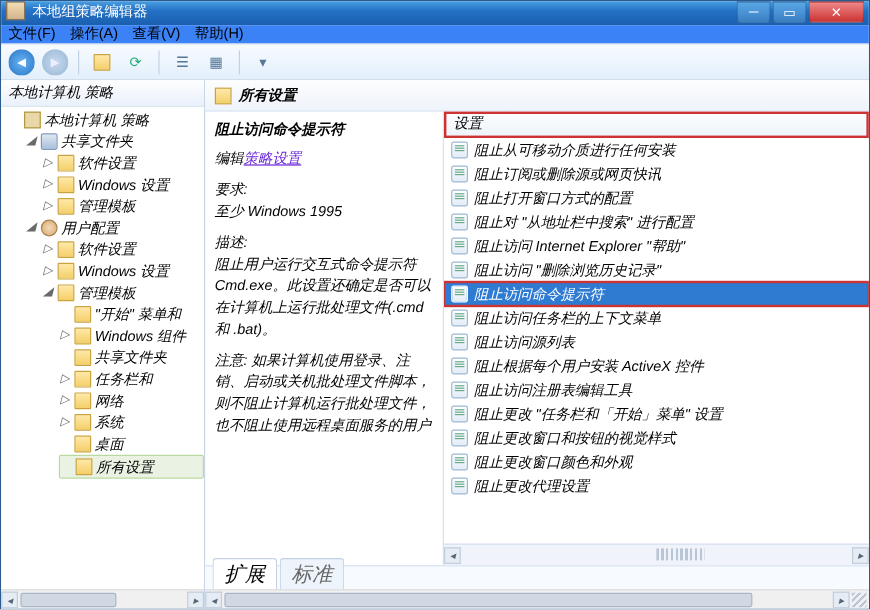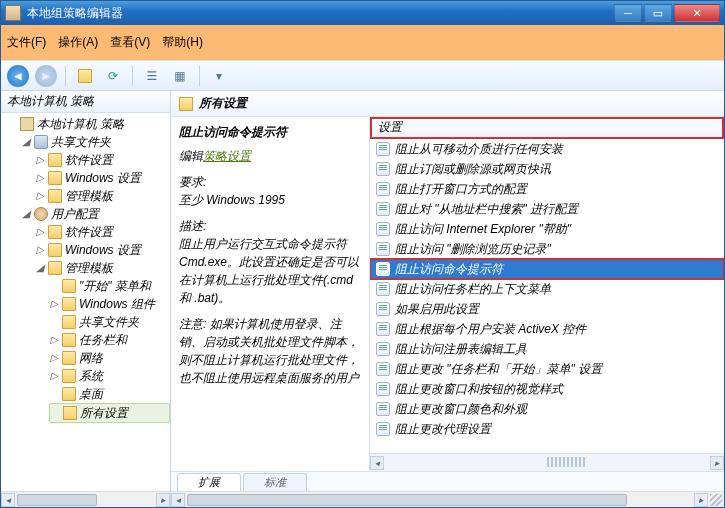--- a/index.html
+++ b/index.html
@@ -1,25 +1,25 @@
 <!DOCTYPE html>
 <html><head>
 <meta charset="utf-8">
 <style>
   * { box-sizing: border-box; margin: 0; padding: 0; font-family: "Microsoft YaHei", "Segoe UI", Tahoma, sans-serif; font-size: 12px; }
   html, body { width: 725px; height: 508px; overflow: hidden; }
   .window { width: 725px; height: 508px; background: #fff; border: 1px solid #2b5b8e; display: flex; flex-direction: column; }
-  .titlebar { height: 20px; background: linear-gradient(#4a9fe0, #2371c6 40%, #1b5fae); display: flex; align-items: center; color: #fff; padding: 12px 4px; }
+  .titlebar { height: 20px; background: linear-gradient(#4a9fe0, #2371c6 40%, #1b5fae); display: flex; color: #fff; padding: 0 4px; }
   .titlebar .icon { width: 16px; height: 16px; background: linear-gradient(#f5deb3,#d2b48c); border:1px solid #8b7355; margin-right: 6px; }
   .titlebar .title { flex: 1; }
   .win-btns { display: flex; gap: 2px; }
   .win-btn { width: 28px; height: 18px; border-radius: 0 0 3px 3px; display:flex; align-items:center; justify-content:center; font-size:11px; color:#fff; border:1px solid rgba(0,0,0,0.2); }
   .btn-min, .btn-max { background: linear-gradient(#5aa7e6,#3a7fc2); }
   .btn-close { background: linear-gradient(#e88,#c33); width: 46px; }
-  .menubar { height: 36px; background: #fdba74; border-bottom: 1px solid #d6e1ef; display:flex; align-items:center; padding: 0 6px; gap: 12px; color:#000; }
+  .menubar { height: 16px; background: #3b82f6; border-bottom: 1px solid #d6e1ef; display:flex; align-items:center; padding: 0 6px; gap: 12px; color:#000; }
   .menubar span { cursor: default; }
   .toolbar { height: 30px; background: linear-gradient(#f7fbff,#e4effb); border-bottom: 1px solid #c8d6e8; display:flex; align-items:center; padding: 0 6px; gap: 6px; }
   .tb-btn { width: 22px; height: 22px; border:1px solid transparent; border-radius:3px; display:flex; align-items:center; justify-content:center; }
   .nav-back { background: radial-gradient(circle,#6ab4f5,#2b79c7); border-radius:50%; color:#fff; }
   .nav-fwd  { background: radial-gradient(circle,#c7daef,#9bb8d6); border-radius:50%; color:#eef; }
   .tb-sep { width:1px; height:20px; background:#c2d2e6; margin: 0 2px; }
   .body { flex:1; display:flex; min-height:0; background:#fff;font-style:italic; }
   .tree-pane { width: 170px; border-right: 1px solid #c8d6e8; display:flex; flex-direction:column; }
   .tree-hdr { height: 22px; background: linear-gradient(#fefefe,#e9f1fb); border-bottom:1px solid #d4e0ee; padding-left:6px; display:flex; align-items:center; }
   .tree { flex:1; overflow:auto; padding: 2px 0 2px 4px; }
@@ -37,32 +37,32 @@
   .row.sel { background:#eaf3e3; border:1px solid #b9d9a0; border-radius:2px; }
   .h-scroll { height:16px; background:#f0f0f0; border-top:1px solid #ddd; position:relative; }
   .h-scroll .thumb { position:absolute; top:2px; height:12px; background:#cfd8e3; border:1px solid #aab6c6; border-radius:2px; }
   .h-scroll .arrow { position:absolute; top:1px; width:14px; height:14px; background:#e6ecf4; border:1px solid #c1cede; display:flex; align-items:center; justify-content:center; font-size:9px; color:#567; }
 
   .content-pane { flex:1; display:flex; flex-direction:column; min-width:0; }
   .crumb { height: 26px; background: linear-gradient(#fdfdfe,#eef4fb); border-bottom:1px solid #d6e1ef; display:flex; align-items:center; padding-left:8px; gap:6px; font-weight:bold; }
   .content-body { flex:1; display:flex; min-height:0; }
   .desc-col { width: 198px; padding: 6px 8px; overflow:hidden; line-height:1.5; }
   .desc-col .hdr { font-weight:bold; margin-bottom:6px; }
-  .desc-col a { color:#4d7c0f; text-decoration:underline; }
+  .desc-col a { color:#6d28d9; text-decoration:underline; }
   .desc-col p { margin-bottom:8px; }
   .list-col { flex:1; border-left:1px solid #d6e1ef; display:flex; flex-direction:column; min-width:0; }
   .list-hdr { height:22px; background:linear-gradient(#fdfdfe,#eef4fb); border-bottom:1px solid #d6e1ef; display:flex; align-items:center; padding-left:8px; outline:2px solid #c33; outline-offset:-2px; }
   .list { flex:1; overflow:auto; }
   .list-row { display:flex; align-items:center; height:20px; padding-left:6px; gap:5px; white-space:nowrap; }
   .list-row .ic-set { width:14px; height:14px; background:linear-gradient(#fff,#e2ecf7); border:1px solid #9cb6d4; border-radius:2px; position:relative; }
   .list-row .ic-set::after { content:""; position:absolute; left:2px; top:2px; width:8px; height:1px; background:#6a8; box-shadow: 0 2px 0 #6a8, 0 4px 0 #6a8; }
   .list-row.sel { background:#2f7bd1; color:#fff; outline:2px solid #c33; outline-offset:-1px; }
   .list-row.sel .ic-set { border-color:#fff; }
   .tabs-row { height:20px; border-top:1px solid #d6e1ef; display:flex; align-items:flex-end; padding-left:6px; gap:2px; background:#f7fbff; }
-  .tab { padding:1px 20px; border:1px solid #c3d2e5; border-bottom:none; background:#fff; border-radius:3px 3px 0 0; font-size:11px; }
+  .tab { padding:1px 9px; border:1px solid #c3d2e5; border-bottom:none; background:#fff; border-radius:3px 3px 0 0; font-size:17px; }
   .tab.inactive { background:#eef4fb; color:#666; }
   .status { height:18px; background:#f0f4fa; border-top:1px solid #d6e1ef; position:relative; }
   .status .mid-mark { position:absolute; left:50%; top:3px; width:40px; height:10px; background:repeating-linear-gradient(90deg,#b8c6d8 0 2px, transparent 2px 4px); }
   .status .arrow { position:absolute; top:2px; width:14px; height:14px; background:#e6ecf4; border:1px solid #c1cede; display:flex; align-items:center; justify-content:center; font-size:9px; color:#567; }
   .grip { position:absolute; right:2px; bottom:1px; width:12px; height:12px; background:repeating-linear-gradient(135deg,#b8c6d8 0 2px, transparent 2px 4px); }
 </style>
 </head>
 <body>
 
 <div class="window">
@@ -292,21 +292,21 @@
               <div class="list-row sel">
                 <span class="ic-set"></span>
                 <span>阻止访问命令提示符</span>
               </div>
               <div class="list-row">
                 <span class="ic-set"></span>
                 <span>阻止访问任务栏的上下文菜单</span>
               </div>
               <div class="list-row">
                 <span class="ic-set"></span>
-                <span>如果启用此设置</span>
+                <span>阻止访问源列表</span>
               </div>
               <div class="list-row">
                 <span class="ic-set"></span>
                 <span>阻止根据每个用户安装 ActiveX 控件</span>
               </div>
               <div class="list-row">
                 <span class="ic-set"></span>
                 <span>阻止访问注册表编辑工具</span>
               </div>
               <div class="list-row">

